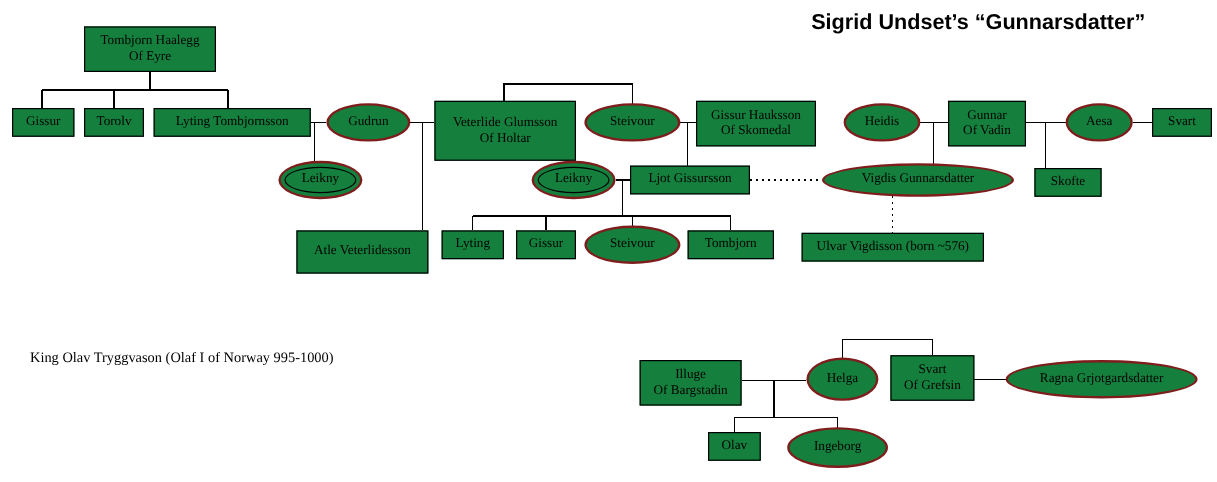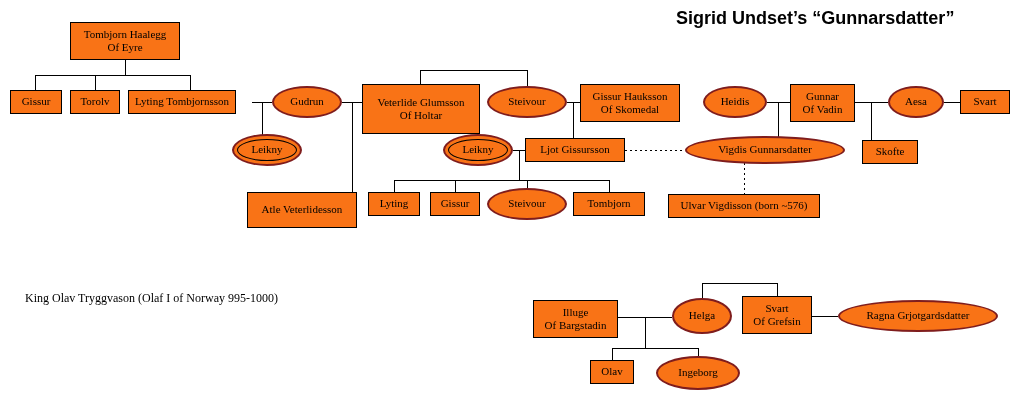--- a/index.html
+++ b/index.html
@@ -14,21 +14,21 @@
   }
   #wires{position:absolute;left:0;top:0;z-index:0;}
   .node{
     position:absolute;
     z-index:1;
     box-sizing:border-box;
     display:flex;align-items:center;justify-content:center;
     text-align:center;
     font-size:11px;line-height:1.2;
     white-space:pre-line;
-    background:#f97316;
+    background:#15803d;
   }
   .rect{border:1px solid #000;}
   .ellipse{border:2px solid #7f1d1d;border-radius:50%;}
   .double::after{
     content:"";
     position:absolute;inset:3px;
     border:1px solid #000;border-radius:50%;
   }
   .title{
     position:absolute;left:676px;top:8px;z-index:1;
@@ -65,21 +65,21 @@
   </svg>
 
   <div class="title">Sigrid Undset’s “Gunnarsdatter”</div>
   <div class="annotation">King Olav Tryggvason (Olaf I of Norway 995-1000)</div>
 
   <div class="node rect" style="left:70px;top:22px;width:110px;height:38px">Tombjorn Haalegg
 Of Eyre</div>
 
   <div class="node rect" style="left:10px;top:90px;width:52px;height:24px">Gissur</div>
   <div class="node rect" style="left:70px;top:90px;width:50px;height:24px">Torolv</div>
-  <div class="node rect" style="left:128px;top:90px;width:108px;height:24px">Lyting Tombjornsson</div>
+  <div class="node rect" style="left:128px;top:90px;width:131px;height:24px">Lyting Tombjornsson</div>
   <div class="node ellipse" style="left:272px;top:86px;width:70px;height:32px">Gudrun</div>
   <div class="node rect" style="left:362px;top:84px;width:118px;height:50px">Veterlide Glumsson
 Of Holtar</div>
   <div class="node ellipse" style="left:487px;top:86px;width:80px;height:32px">Steivour</div>
   <div class="node ellipse" style="left:703px;top:86px;width:64px;height:32px">Heidis</div>
   <div class="node rect" style="left:580px;top:84px;width:100px;height:38px">Gissur Hauksson
 Of Skomedal</div>
   <div class="node rect" style="left:790px;top:84px;width:65px;height:38px">Gunnar
 Of Vadin</div>
   <div class="node ellipse" style="left:888px;top:86px;width:56px;height:32px">Aesa</div>

